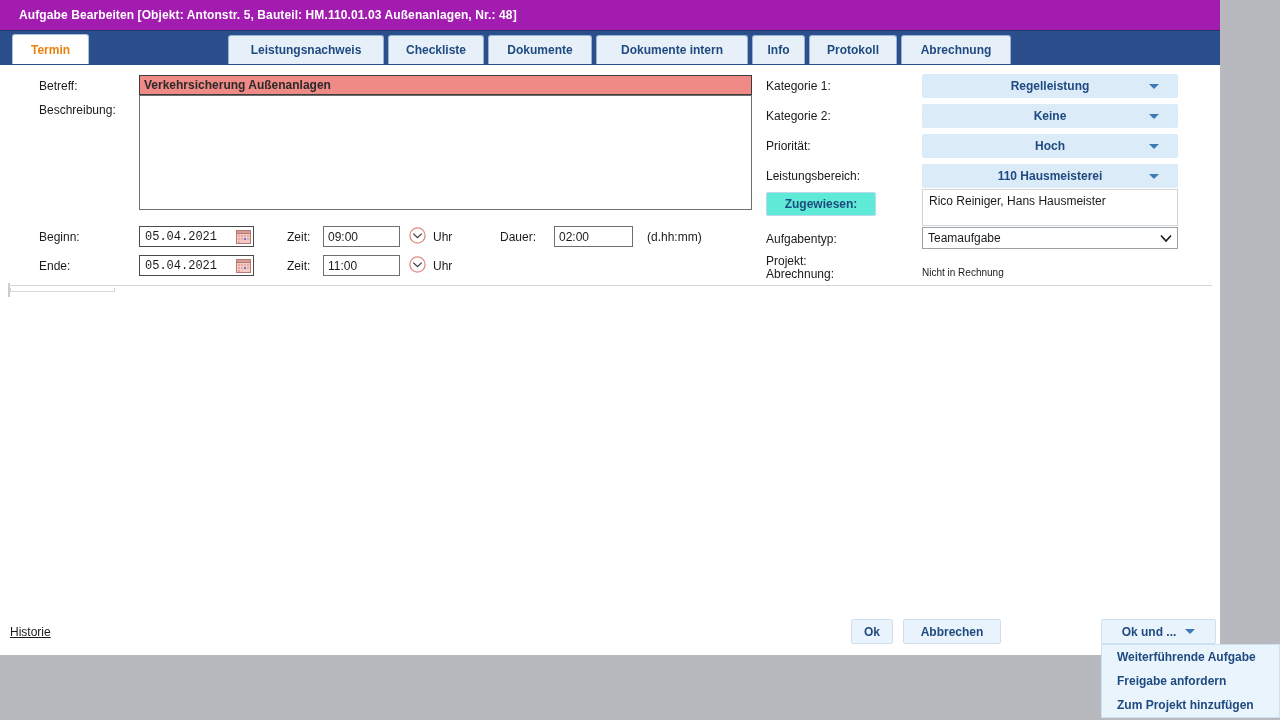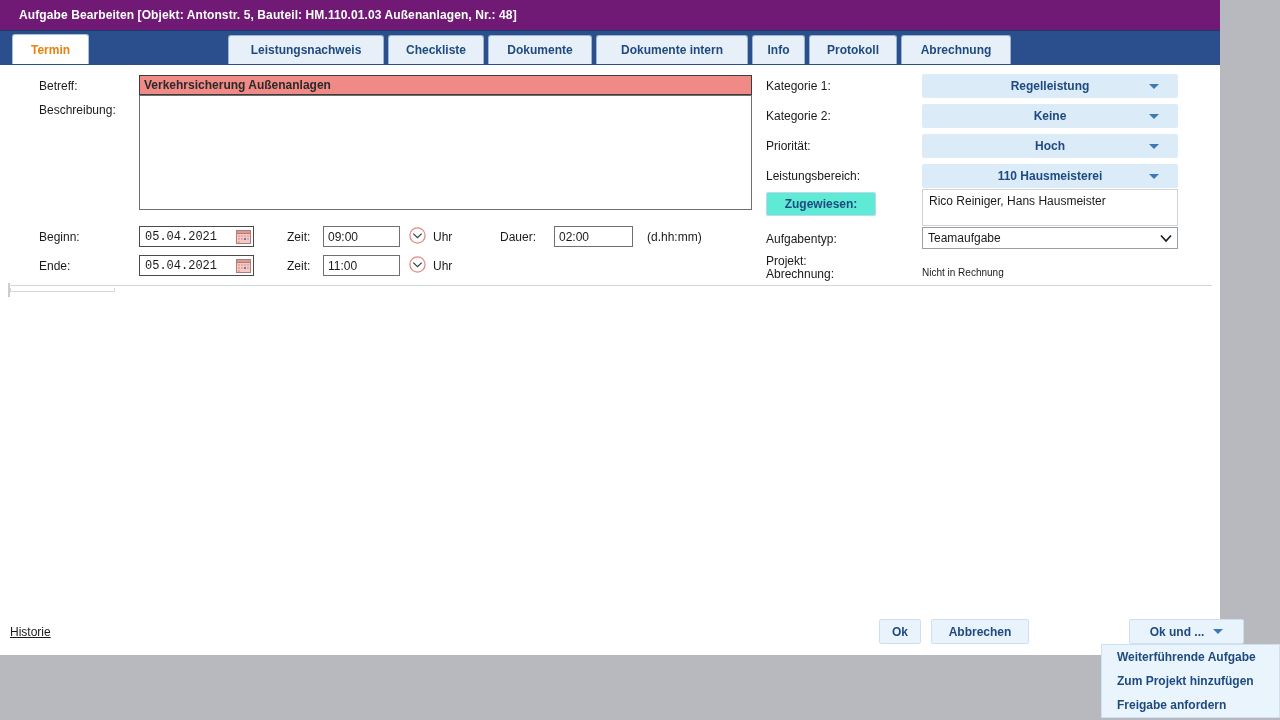--- a/index.html
+++ b/index.html
@@ -29,21 +29,21 @@
     height: 655px;
     background: #ffffff;
     box-sizing: border-box;
   }
 
   .titlebar {
     position: absolute;
     left: 0; top: 0;
     width: 1220px;
     height: 31px;
-    background: #701a75;
+    background: #a21caf;
     border-bottom: 1px solid #1d3a6b;
     box-sizing: border-box;
   }
   .titlebar-text {
     position: absolute;
     left: 19px;
     top: 8px;
     color: #ffffff;
     font-size: 12px;
     font-weight: bold;
@@ -288,21 +288,20 @@
     border: 1px solid #cddff0;
     border-radius: 2px;
     color: #1f4a80;
     font-size: 12px;
     font-weight: bold;
     display: flex;
     align-items: center;
     justify-content: center;
     cursor: pointer;
     user-select: none;
-    margin-left: 28px;
   }
   .footbtn.split .caret {
     width: 0; height: 0;
     border-left: 5px solid transparent;
     border-right: 5px solid transparent;
     border-top: 5px solid #3d7ab5;
     margin-left: 9px;
   }
 
   .menu {
@@ -491,20 +490,20 @@
   <div class="footbtn split" style="left:1101px; top:619px; width:115px;">
     <span>Ok und ...</span>
     <span class="caret"></span>
   </div>
 
   <div class="menu" style="left:1101px; top:644px; width:179px;">
     <div class="menu-item">
       <span>Weiterführende Aufgabe</span>
     </div>
     <div class="menu-item">
+      <span>Freigabe anfordern</span>
+    </div>
+    <div class="menu-item">
       <span>Zum Projekt hinzufügen</span>
     </div>
-    <div class="menu-item">
-      <span>Freigabe anfordern</span>
-    </div>
   </div>
 
 </div>
 
 </body></html>

